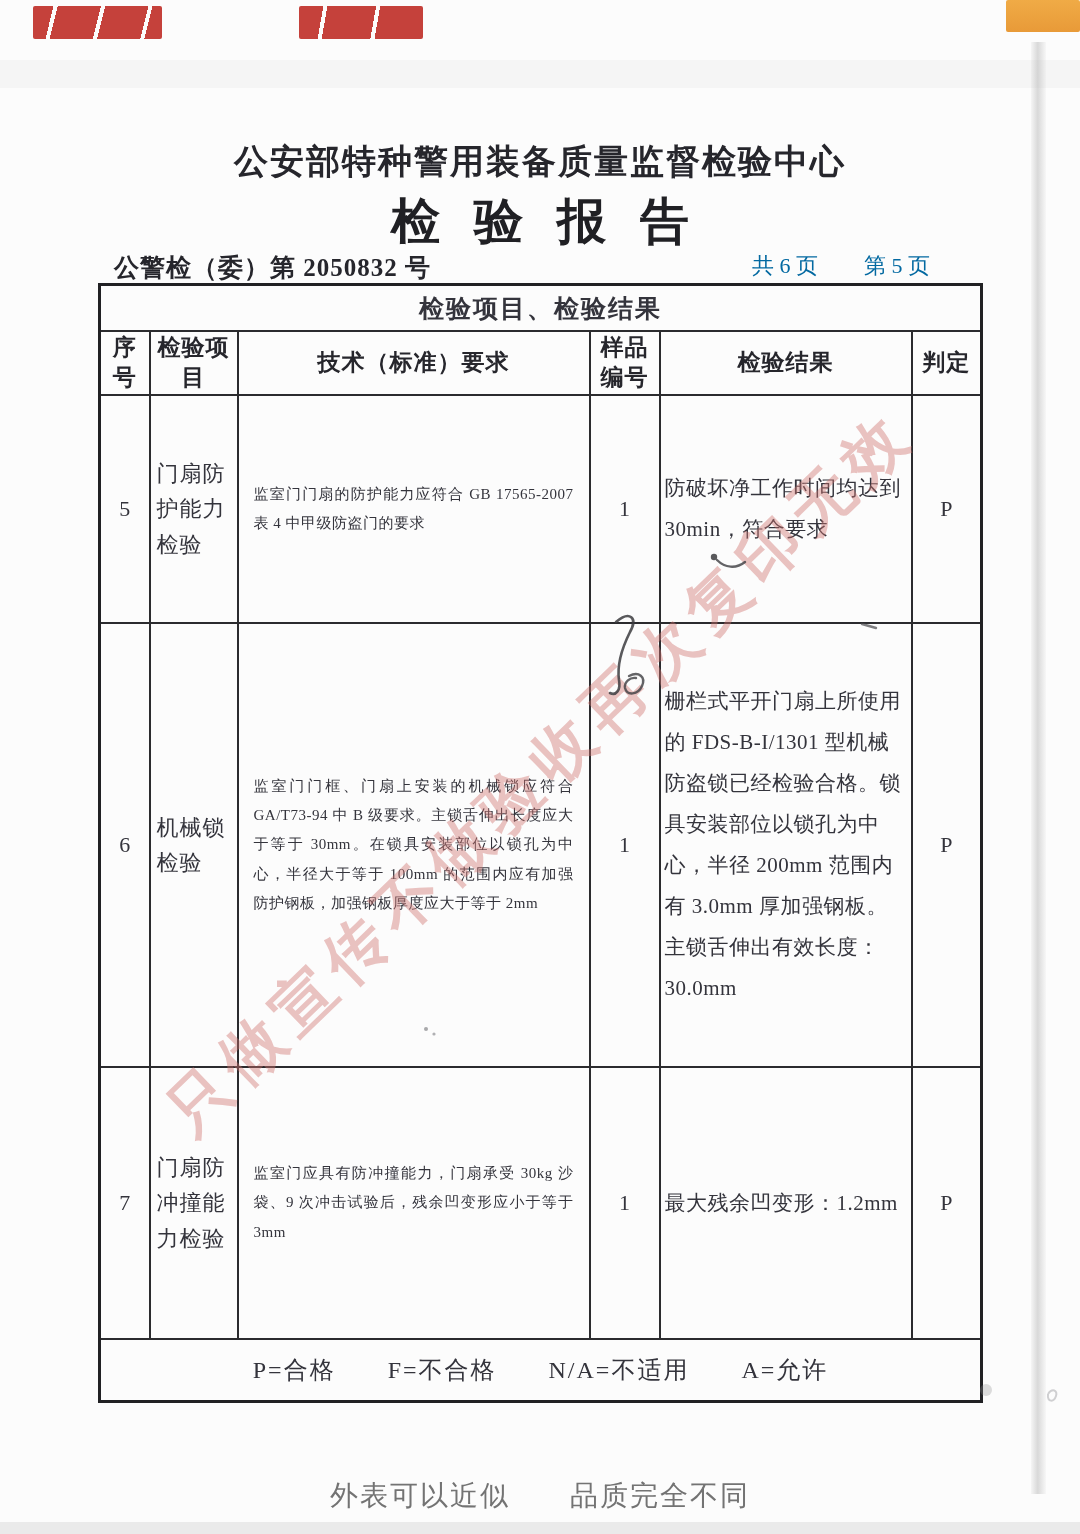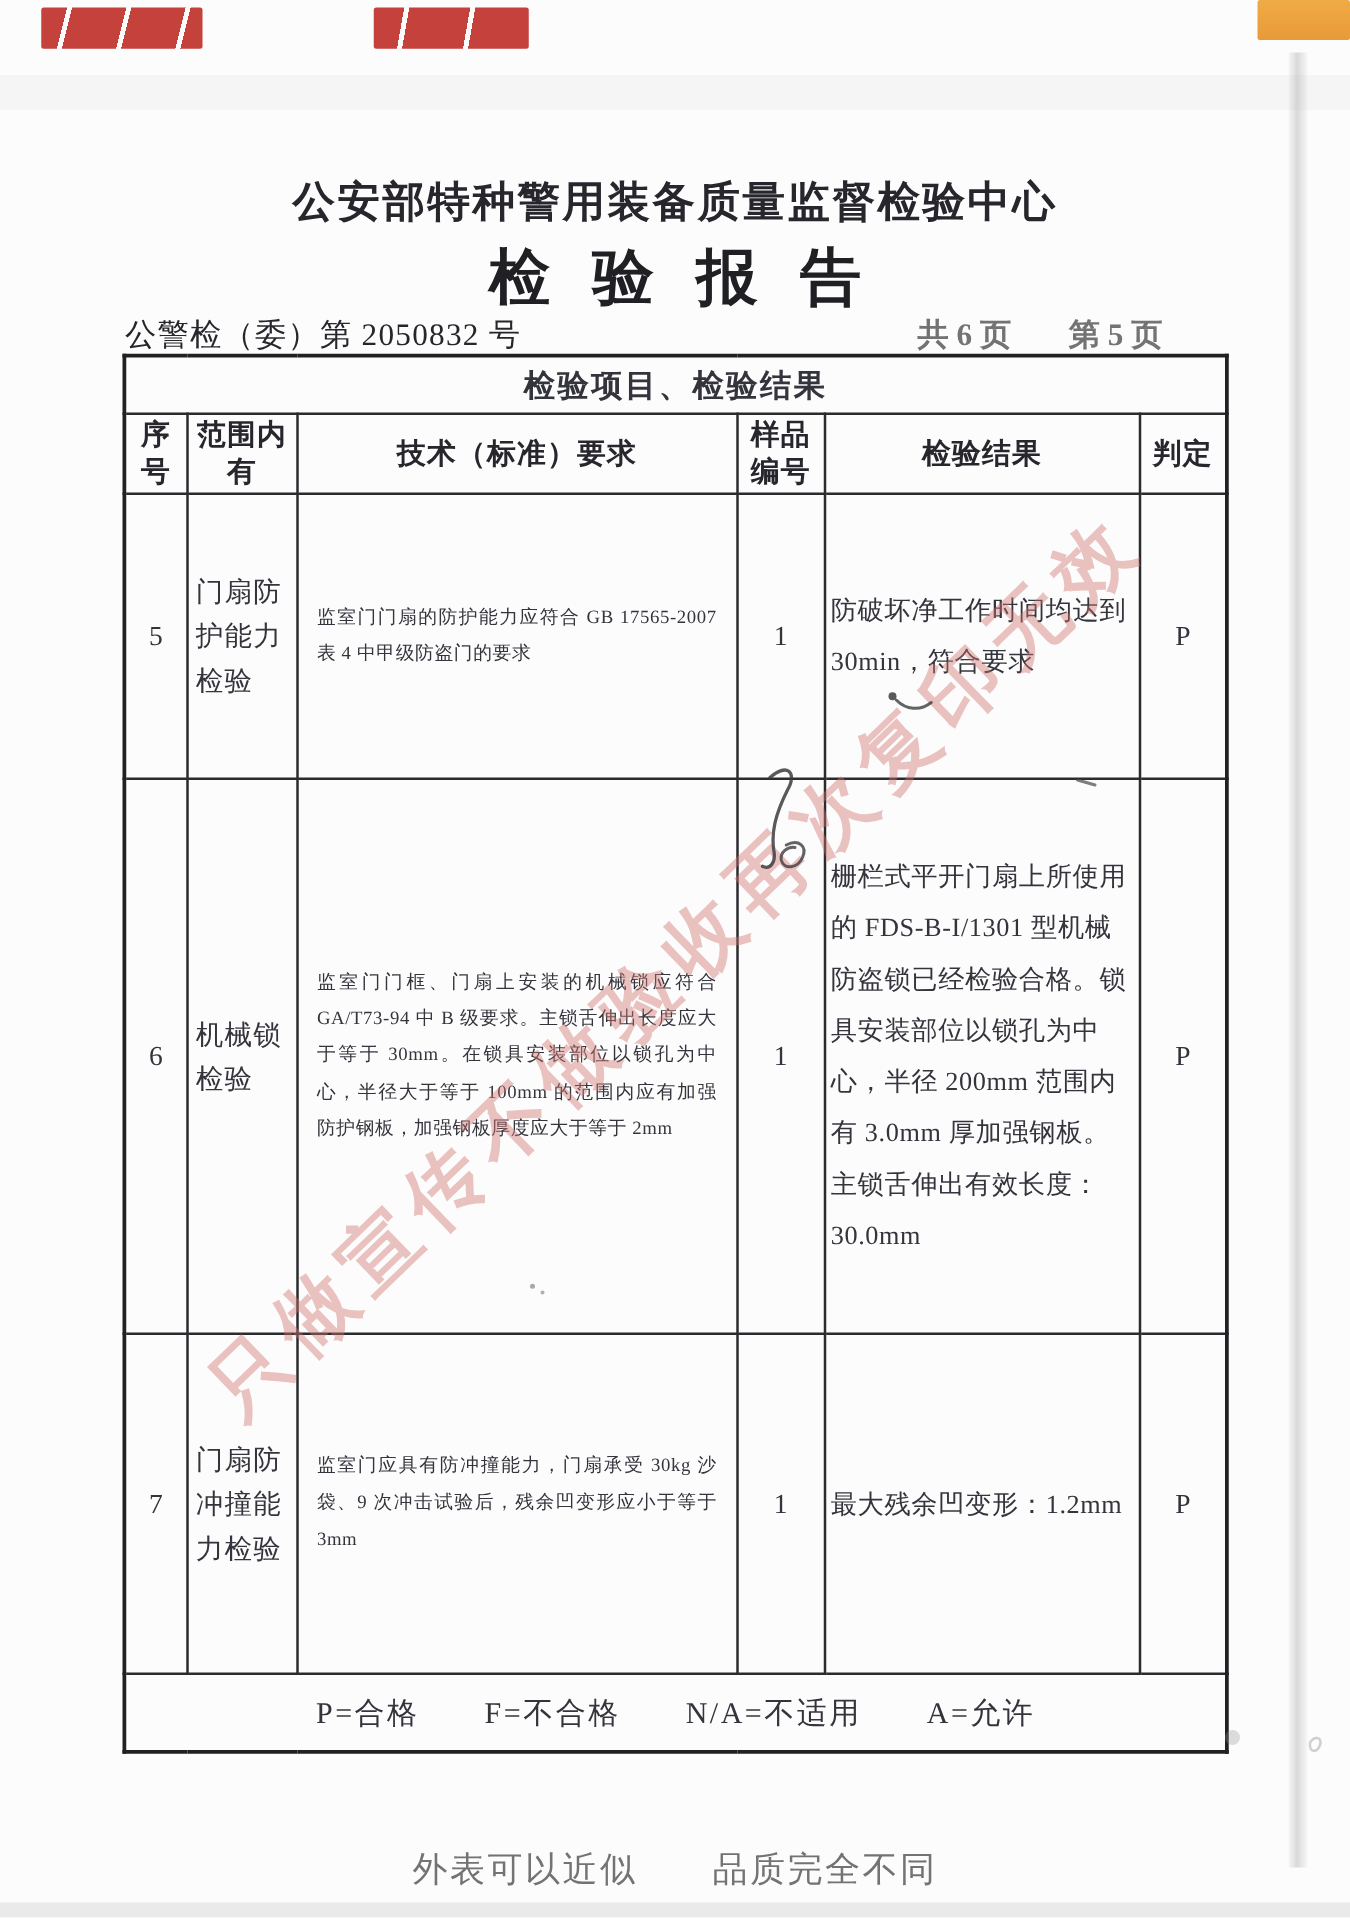--- a/index.html
+++ b/index.html
@@ -17,22 +17,22 @@
   .stamp-frag.a{left:33px;width:129px;
     background:repeating-linear-gradient(104deg,#c5413b 0 20px,rgba(252,252,252,0.85) 20px 24px,#c5413b 24px 46px);}
   .stamp-frag.b{left:299px;width:124px;
     background:repeating-linear-gradient(100deg,#c5413b 0 24px,rgba(252,252,252,0.85) 24px 28px,#c5413b 28px 52px);}
   .stamp-frag.c{left:1006px;top:0;width:74px;height:32px;background:linear-gradient(180deg,#f0ab46,#e89a38);}
   
   .org-title{position:absolute;top:139px;left:0;width:100%;text-align:center;
     font-size:34px;font-weight:700;letter-spacing:2px;color:#26262c;}
   .report-title{position:absolute;top:189px;left:0;width:100%;text-align:center;
     font-size:49px;font-weight:700;letter-spacing:34px;text-indent:34px;color:#202024;}
-  .report-no{position:absolute;left:100px;top:251px;font-size:25px;font-weight:400;letter-spacing:1px;color:#26262c;}
-  .pages{position:absolute;right:150px;top:251px;font-size:25px;font-weight:700;color:#737373;}
+  .report-no{position:absolute;left:114px;top:251px;font-size:25px;font-weight:700;letter-spacing:1px;color:#26262c;}
+  .pages{position:absolute;right:150px;top:251px;font-size:22px;font-weight:400;color:#0369a1;}
   .pages .cur{margin-left:46px;}
   
   .report-table{position:absolute;left:98px;top:283px;width:882px;border-collapse:collapse;
     table-layout:fixed;border:3px solid #212124;}
   .report-table td{border:2px solid #2b2b2e;vertical-align:middle;color:#34343c;}
   .t-title{height:42px;text-align:center;font-size:25px;font-weight:700;letter-spacing:2px;color:#26262c;}
   tr.head td{height:62px;text-align:center;font-size:23px;font-weight:700;line-height:1.3;
     padding:0 4px;letter-spacing:1px;color:#26262c;}
   tr.r5{height:228px;} tr.r6{height:444px;} tr.r7{height:272px;}
   .c-no,.c-sample,.c-verdict{text-align:center;font-size:22px;}
@@ -78,21 +78,21 @@
       <col style="width:70px">
         <col style="width:252px">
         <col style="width:70px">
     </colgroup>
     <tbody>
       <tr>
         <td colspan="6" class="t-title">检验项目、检验结果</td>
       </tr>
       <tr class="head">
         <td>序号</td>
-        <td>范围内有</td>
+        <td>检验项目</td>
         <td>技术（标准）要求</td>
         <td>样品编号</td>
         <td>检验结果</td>
         <td>判定</td>
       </tr>
       <tr class="r5">
         <td class="c-no">5</td>
         <td class="c-item">门扇防护能力检验</td>
         <td class="c-req">监室门门扇的防护能力应符合 GB 17565-2007 表 4 中甲级防盗门的要求</td>
         <td class="c-sample">1</td>

